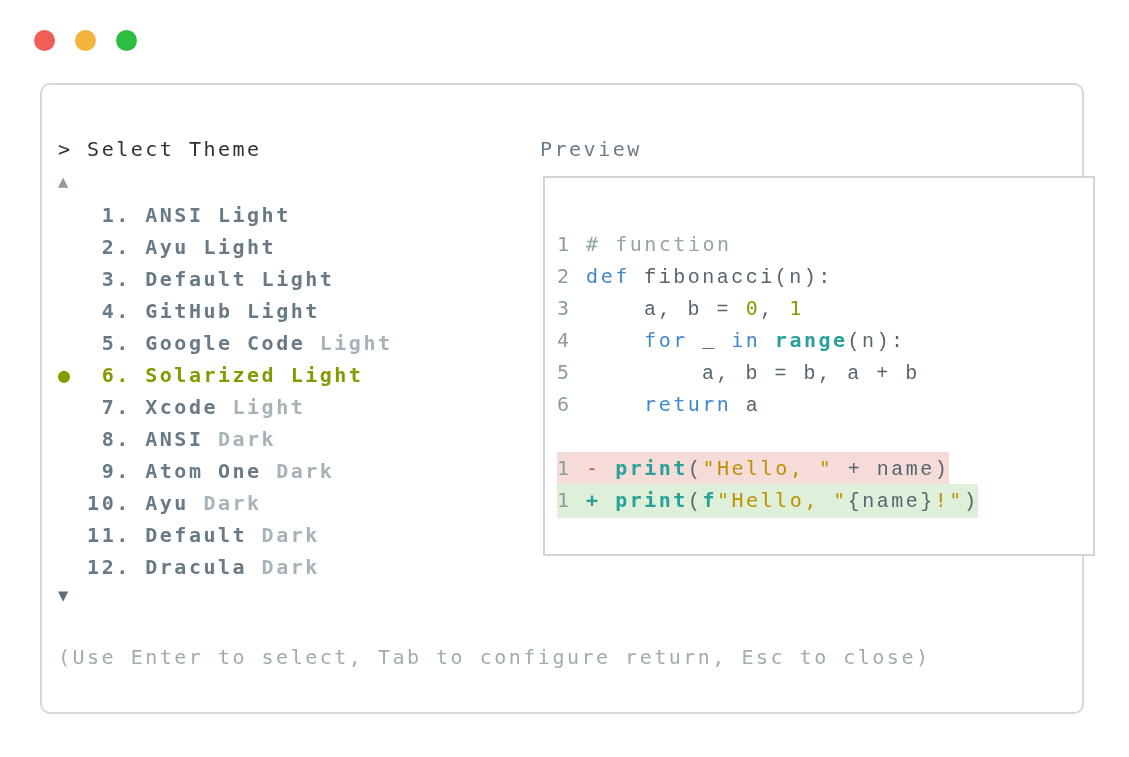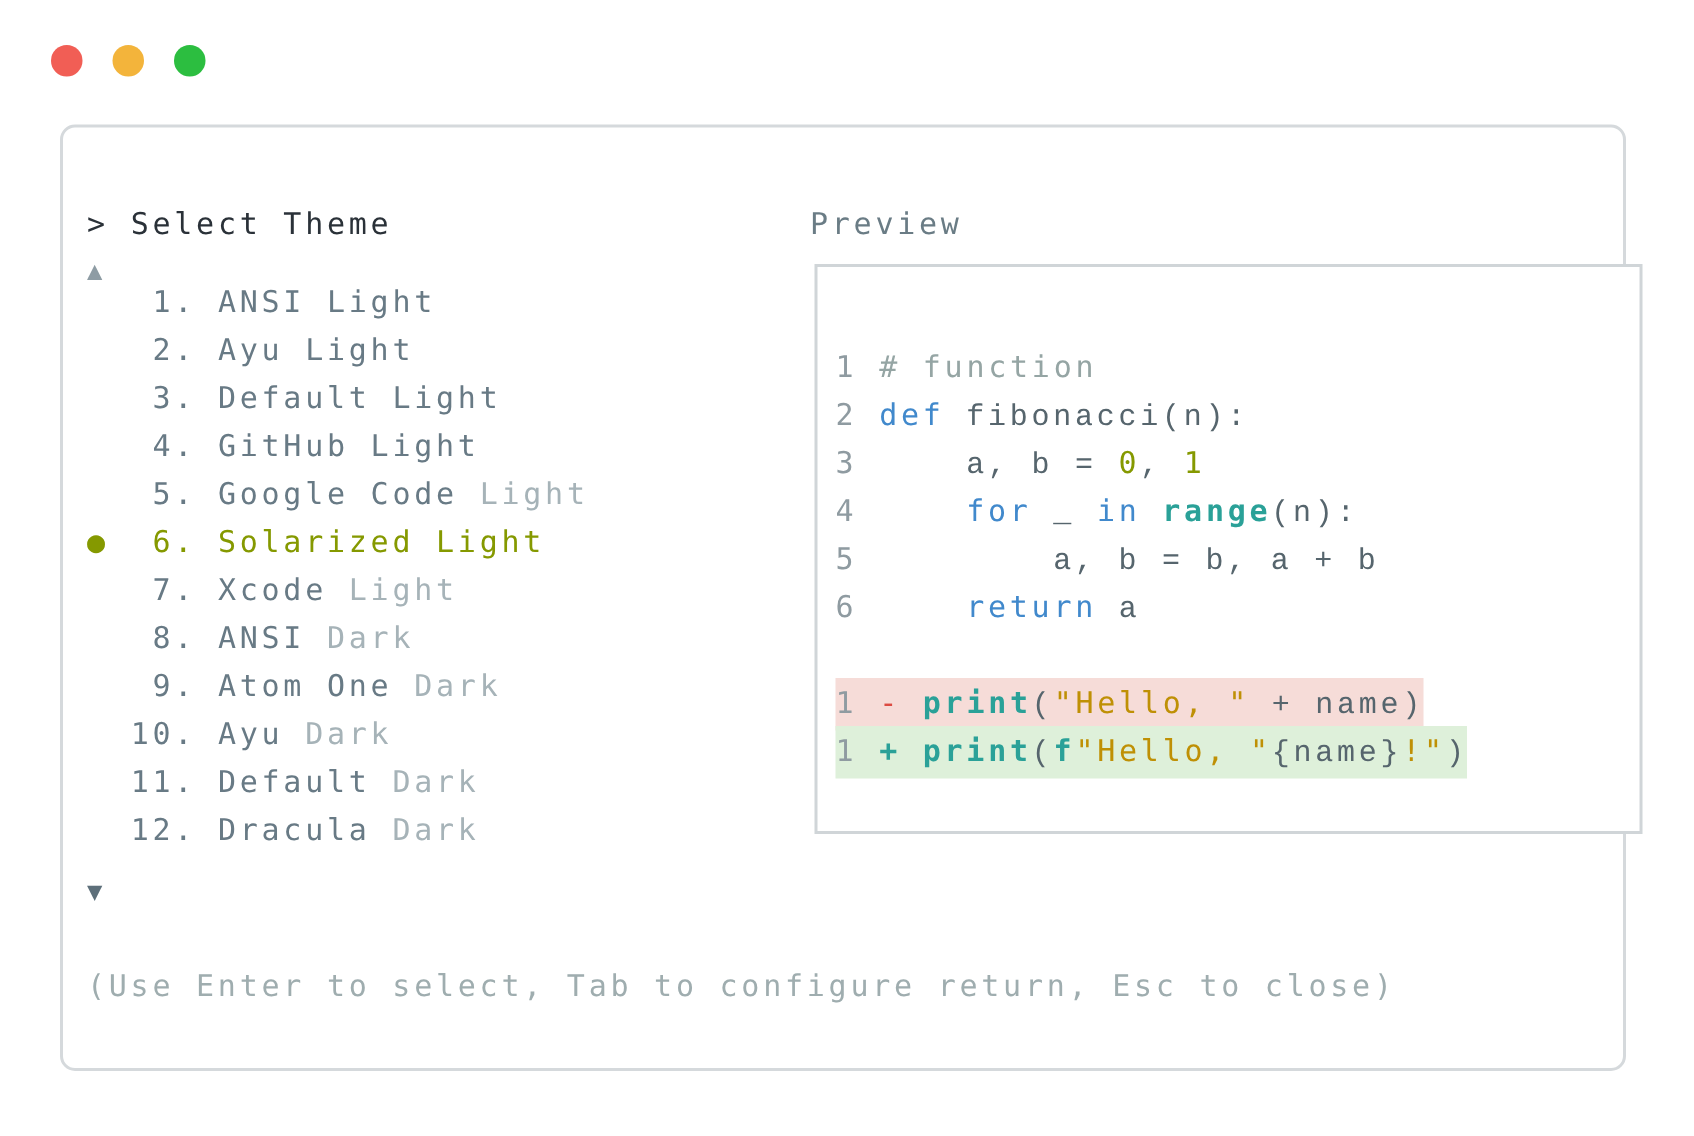--- a/index.html
+++ b/index.html
@@ -30,21 +30,21 @@
   
   .panel{
     position:absolute;left:40px;top:83px;width:1044px;height:631px;
     border:2px solid var(--panel-border);border-radius:10px;background:#fff;
   }
   .panel > *{position:absolute;}
 
   .title{left:16px;top:48px;color:var(--title-text);}
   .scroll-up{left:16px;top:80px;color:var(--scroll-up);font-size:17px;}
   .scroll-down{left:16px;top:494px;color:var(--scroll-down);font-size:17px;}
-  .theme-list{left:16px;top:100px;}
+  .theme-list{left:16px;top:114px;font-weight:bold;}
   .row{height:32px;color:var(--item-text);cursor:default;}
   .row .marker{color:var(--accent-selected);}
   .row .suffix.muted{color:var(--item-muted);}
   .row.selected span{color:var(--accent-selected);}
   .help{left:16px;top:556px;color:var(--help-text);}
 
   
   .preview-label{left:498px;top:48px;color:var(--preview-label);}
   .preview-pane{
     left:501px;top:91px;width:552px;height:380px;

